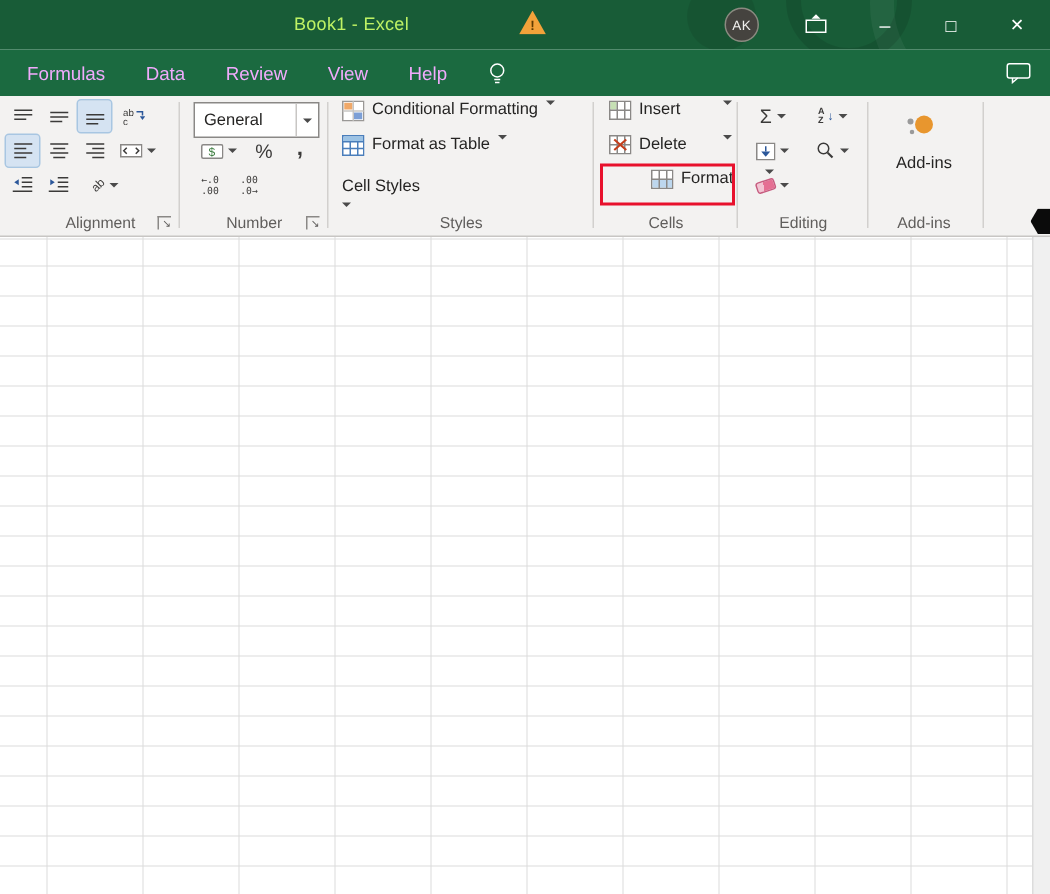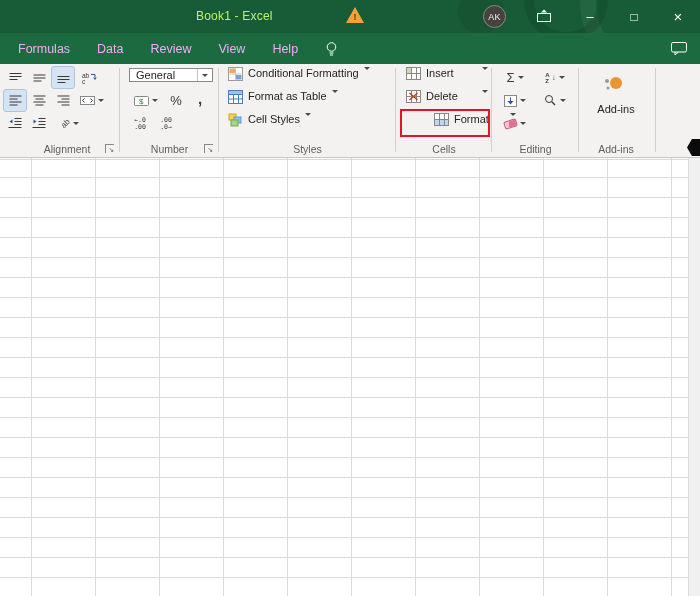--- a/index.html
+++ b/index.html
@@ -41,22 +41,22 @@
                display:flex; align-items:center; justify-content:center; }
   .launcher { position:absolute; top:80px; width:9px; height:9px; border-top:1px solid #8a8886; border-left:1px solid #8a8886;
               display:flex; align-items:flex-end; justify-content:flex-end; font-size:7px; line-height:6px; color:#605e5c; }
   .sbtn { position:absolute; height:21px; display:flex; align-items:center; justify-content:center; gap:3px; border-radius:2px; }
   .sbtn.sel { background:#d5e3f2; outline:1px solid #a8c6e2; }
   .tbtn { position:absolute; height:21px; display:flex; align-items:flex-start; gap:5px; font-size:11px; color:#252423; white-space:nowrap; }
   .tbtn.cellsw { width:82px; }
   .tbtn.cellsw .chev { margin-left:auto; }
   .chev { width:0; height:0; border-left:3px solid transparent; border-right:3px solid transparent;
           border-top:3.5px solid #4a4a4a; display:inline-block; flex:none; }
-  .combo { position:absolute; left:129px; top:4px; width:84px; height:14px; background:#fff; border:1px solid #8a8886;
-           display:flex; font-size:11px; color:#252423; padding-left:6px; }
+  .combo { position:absolute; left:129px; top:4px; width:84px; height:24px; background:#fff; border:1px solid #8a8886;
+           display:flex; align-items:center; font-size:11px; color:#252423; padding-left:6px; }
   .combo .dd { margin-left:auto; width:15px; height:100%; border-left:1px solid #c8c6c4;
                display:flex; align-items:center; justify-content:center; }
   .glyph { color:#3b3a39; }
   .pct { font-size:13px; } .cma { font-size:15px; font-weight:bold; margin-top:-5px; }
   .sum { font-size:13px; color:#3b3a39; }
   .decicon { display:flex; flex-direction:column; align-items:center; font-family:"DejaVu Sans Mono", monospace;
              font-size:6.5px; line-height:7px; color:#3b3a39; }
   .ab-diag { display:inline-block; transform:rotate(-45deg); font-size:8px; color:#3b3a39; }
   .azicon { display:flex; flex-direction:column; font-size:6px; line-height:6px; color:#3b3a39; font-weight:bold; }
   .azarrow { font-size:8px; color:#2b579a; margin-left:-1px; }
@@ -241,21 +241,21 @@
     </span>
     <span class="tbtn" style="left:228px; top:26px;">
       <svg width="15" height="14" viewBox="0 0 15 14">
         <rect x=".5" y=".5" width="14" height="13" fill="#fff" stroke="#4a7ebb"></rect>
         <rect x="1" y="1" width="13" height="3" fill="#9cc3e5"></rect>
         <path d="M.5 4.5h14M.5 9h14M5.5 4.5v9M10.5 4.5v9" stroke="#4a7ebb" fill="none"></path>
       </svg>
       <span>Format as Table</span>
       <span class="chev"></span>
     </span>
-    <span class="tbtn" style="left:228px; top:49px;">
+    <span class="tbtn" style="left:228px; top:49px;flex-direction:column;">
       <svg width="15" height="14" viewBox="0 0 15 14">
         <rect x="1" y="1" width="7" height="6" fill="#ffd34d" stroke="#c9a227"></rect>
         <rect x="6" y="4" width="7" height="6" fill="#8fc1e9" stroke="#5b9bd5"></rect>
         <rect x="3" y="7" width="7" height="6" fill="#a9d18e" stroke="#70ad47"></rect>
       </svg>
       <span>Cell Styles</span>
       <span class="chev"></span>
     </span>
     <div class="grp-label" style="left:220px; width:175px;">Styles</div>
     <div class="r-sep" style="left:395px;"></div>

